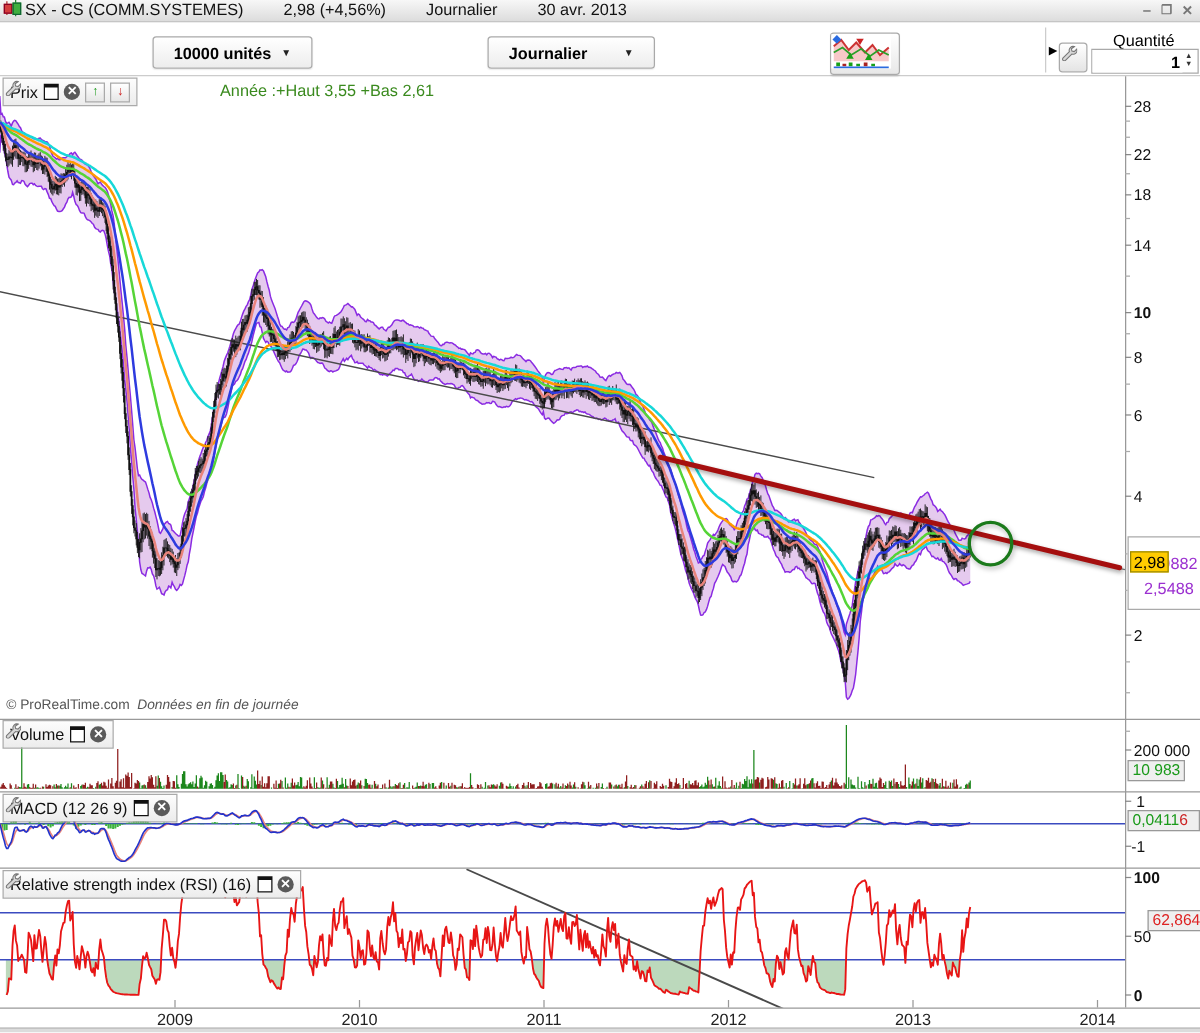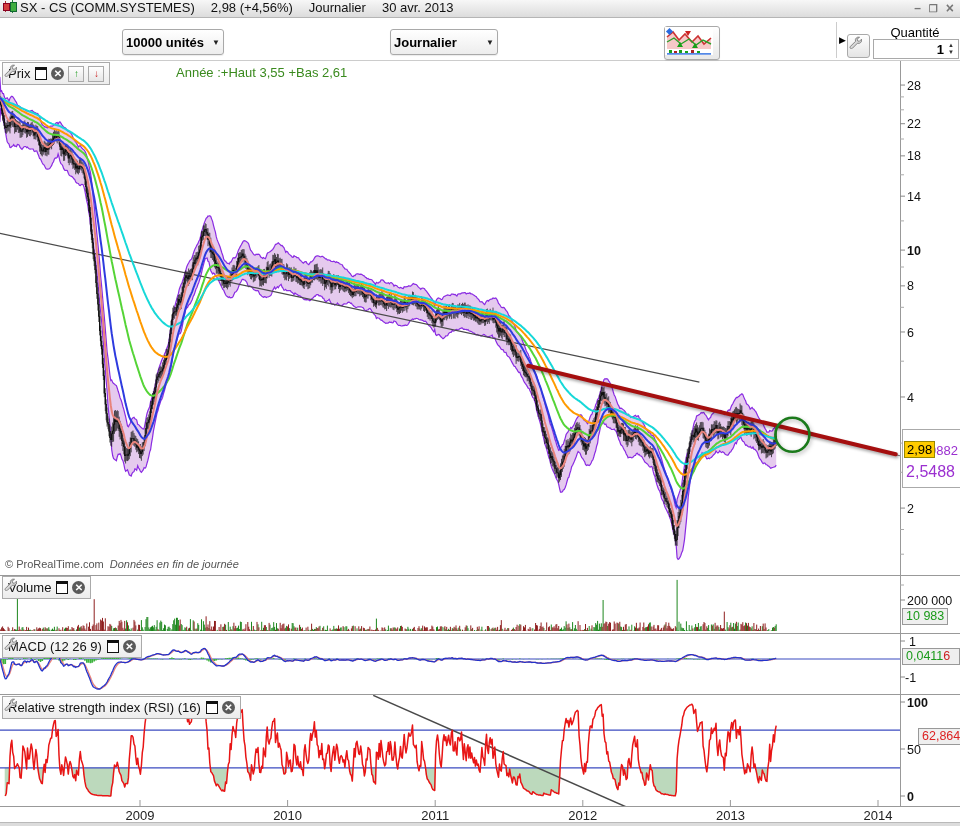--- a/index.html
+++ b/index.html
@@ -1,27 +1,27 @@
 <!DOCTYPE html>
 <html><head>
 <meta charset="utf-8">
 <style>
   html,body{margin:0;padding:0;background:#fff;}
   .window{position:relative;width:960px;height:826px;font-family:"Liberation Sans",sans-serif;background:#fff;overflow:hidden;}
   
   .titlebar{position:absolute;left:0;top:0;width:960px;height:17px;background:linear-gradient(#f7f7f7,#dcdcdc);border-bottom:1px solid #b5b5b5;display:flex;align-items:flex-start;font-size:13px;color:#111;z-index:30;}
-  .titlebar .seg{margin-left:16px;white-space:nowrap;}
+  .titlebar .seg{margin-left:32px;white-space:nowrap;}
   .titlebar .first{margin-left:4px;}
   .wincontrols{position:absolute;right:6px;top:0;height:16px;display:flex;gap:8px;color:#777;font-size:12px;font-weight:bold;align-items:center;}
   .wincontrols span{cursor:default;}
   .candleicon{width:13px;height:13px;position:relative;margin-left:3px;}
   .candleicon i{position:absolute;display:block;}
   
   .toolbar{position:absolute;left:0;top:18px;width:960px;height:42px;background:#fff;z-index:30;}
-  .dd{position:absolute;top:11px;height:24px;border:1px solid #a9a9a9;border-radius:3px;background:linear-gradient(#ffffff,#ededed);display:flex;align-items:center;font-weight:bold;font-size:13px;padding:0 3px;gap:8px;box-shadow:0 1px 1px rgba(0,0,0,.08);}
+  .dd{position:absolute;top:11px;height:24px;border:1px solid #a9a9a9;border-radius:3px;background:linear-gradient(#ffffff,#ededed);display:flex;align-items:center;font-weight:bold;font-size:13px;padding:0 16px;gap:8px;box-shadow:0 1px 1px rgba(0,0,0,.08);}
   .dd .car{font-size:8px;color:#222;}
   .chartbtn{position:absolute;left:664px;top:8px;width:54px;height:32px;border:1px solid #a9a9a9;border-radius:3px;background:linear-gradient(#fff,#e8e8e8);display:flex;align-items:center;justify-content:center;box-shadow:0 1px 1px rgba(0,0,0,.08);}
   .tbsep{position:absolute;left:836px;top:4px;width:1px;height:36px;background:#ccc;}
   .expandarrow{position:absolute;left:839px;top:17px;font-size:9px;color:#000;}
   .wrenchbtn{position:absolute;left:847px;top:16px;width:21px;height:22px;border:1px solid #a9a9a9;border-radius:3px;background:linear-gradient(#fff,#e4e4e4);display:flex;align-items:center;justify-content:center;}
   .qtylabel{position:absolute;left:874px;top:7px;width:82px;text-align:center;font-weight:normal;font-size:13px;color:#000;}
   .qtyinput{position:absolute;left:873px;top:21px;width:84px;height:18px;border:1px solid #a9a9a9;background:#fff;}
   .qtyinput input{position:absolute;left:0;top:0;width:68px;height:16px;border:0;text-align:right;font-weight:bold;font-size:13px;font-family:"Liberation Sans",sans-serif;outline:none;}
   .spin{position:absolute;right:1px;top:0;width:12px;height:17px;display:flex;flex-direction:column;align-items:center;justify-content:center;font-size:6px;color:#333;line-height:7px;}
   
@@ -31,21 +31,21 @@
   .closeicon{width:13px;height:13px;border-radius:50%;background:#5a5a5a;color:#fff;font-size:10px;line-height:13px;text-align:center;font-weight:bold;display:inline-block;}
   .sqbtn{width:14px;height:14px;border:1px solid #aaa;background:linear-gradient(#fff,#e6e6e6);display:inline-flex;align-items:center;justify-content:center;font-size:10px;font-weight:bold;}
   .annee{position:absolute;left:176px;top:65px;font-size:13px;color:#3a8a1e;z-index:20;white-space:nowrap;}
   .copyright{position:absolute;left:5px;top:558px;font-size:11px;color:#555;z-index:20;}
   .copyright .it{font-style:italic;margin-left:6px;}
   
   .vbox{position:absolute;border:1px solid #999;background:#efefef;font-size:12.5px;padding:0 3px;line-height:15px;white-space:nowrap;overflow:hidden;z-index:21;}
   .pricecontainer{position:absolute;left:902px;top:429px;width:57px;height:57px;border:1px solid #aaa;background:#fff;z-index:20;}
   .pc-upper{position:absolute;right:2px;top:13px;color:#9b30d0;font-size:13px;}
   .pc-last{position:absolute;left:1px;top:11px;background:#ffcc00;border:1px solid #998800;color:#000;font-size:13px;padding:0 2px;line-height:15px;}
-  .pc-lower{position:absolute;right:5px;top:33px;color:#9b30d0;font-size:16px;}
+  .pc-lower{position:absolute;right:5px;top:33px;color:#9b30d0;font-size:13px;}
   svg{position:absolute;left:0;top:0;z-index:5;}
   .bottomstrip{position:absolute;left:0;top:822px;width:960px;height:4px;background:#dcdcdc;border-top:1px solid #b9b9b9;z-index:6;}
 </style>
 </head>
 <body>
 
 <div class="window">
 
   <svg id="chart-svg" width="960" height="826">
     <defs>

